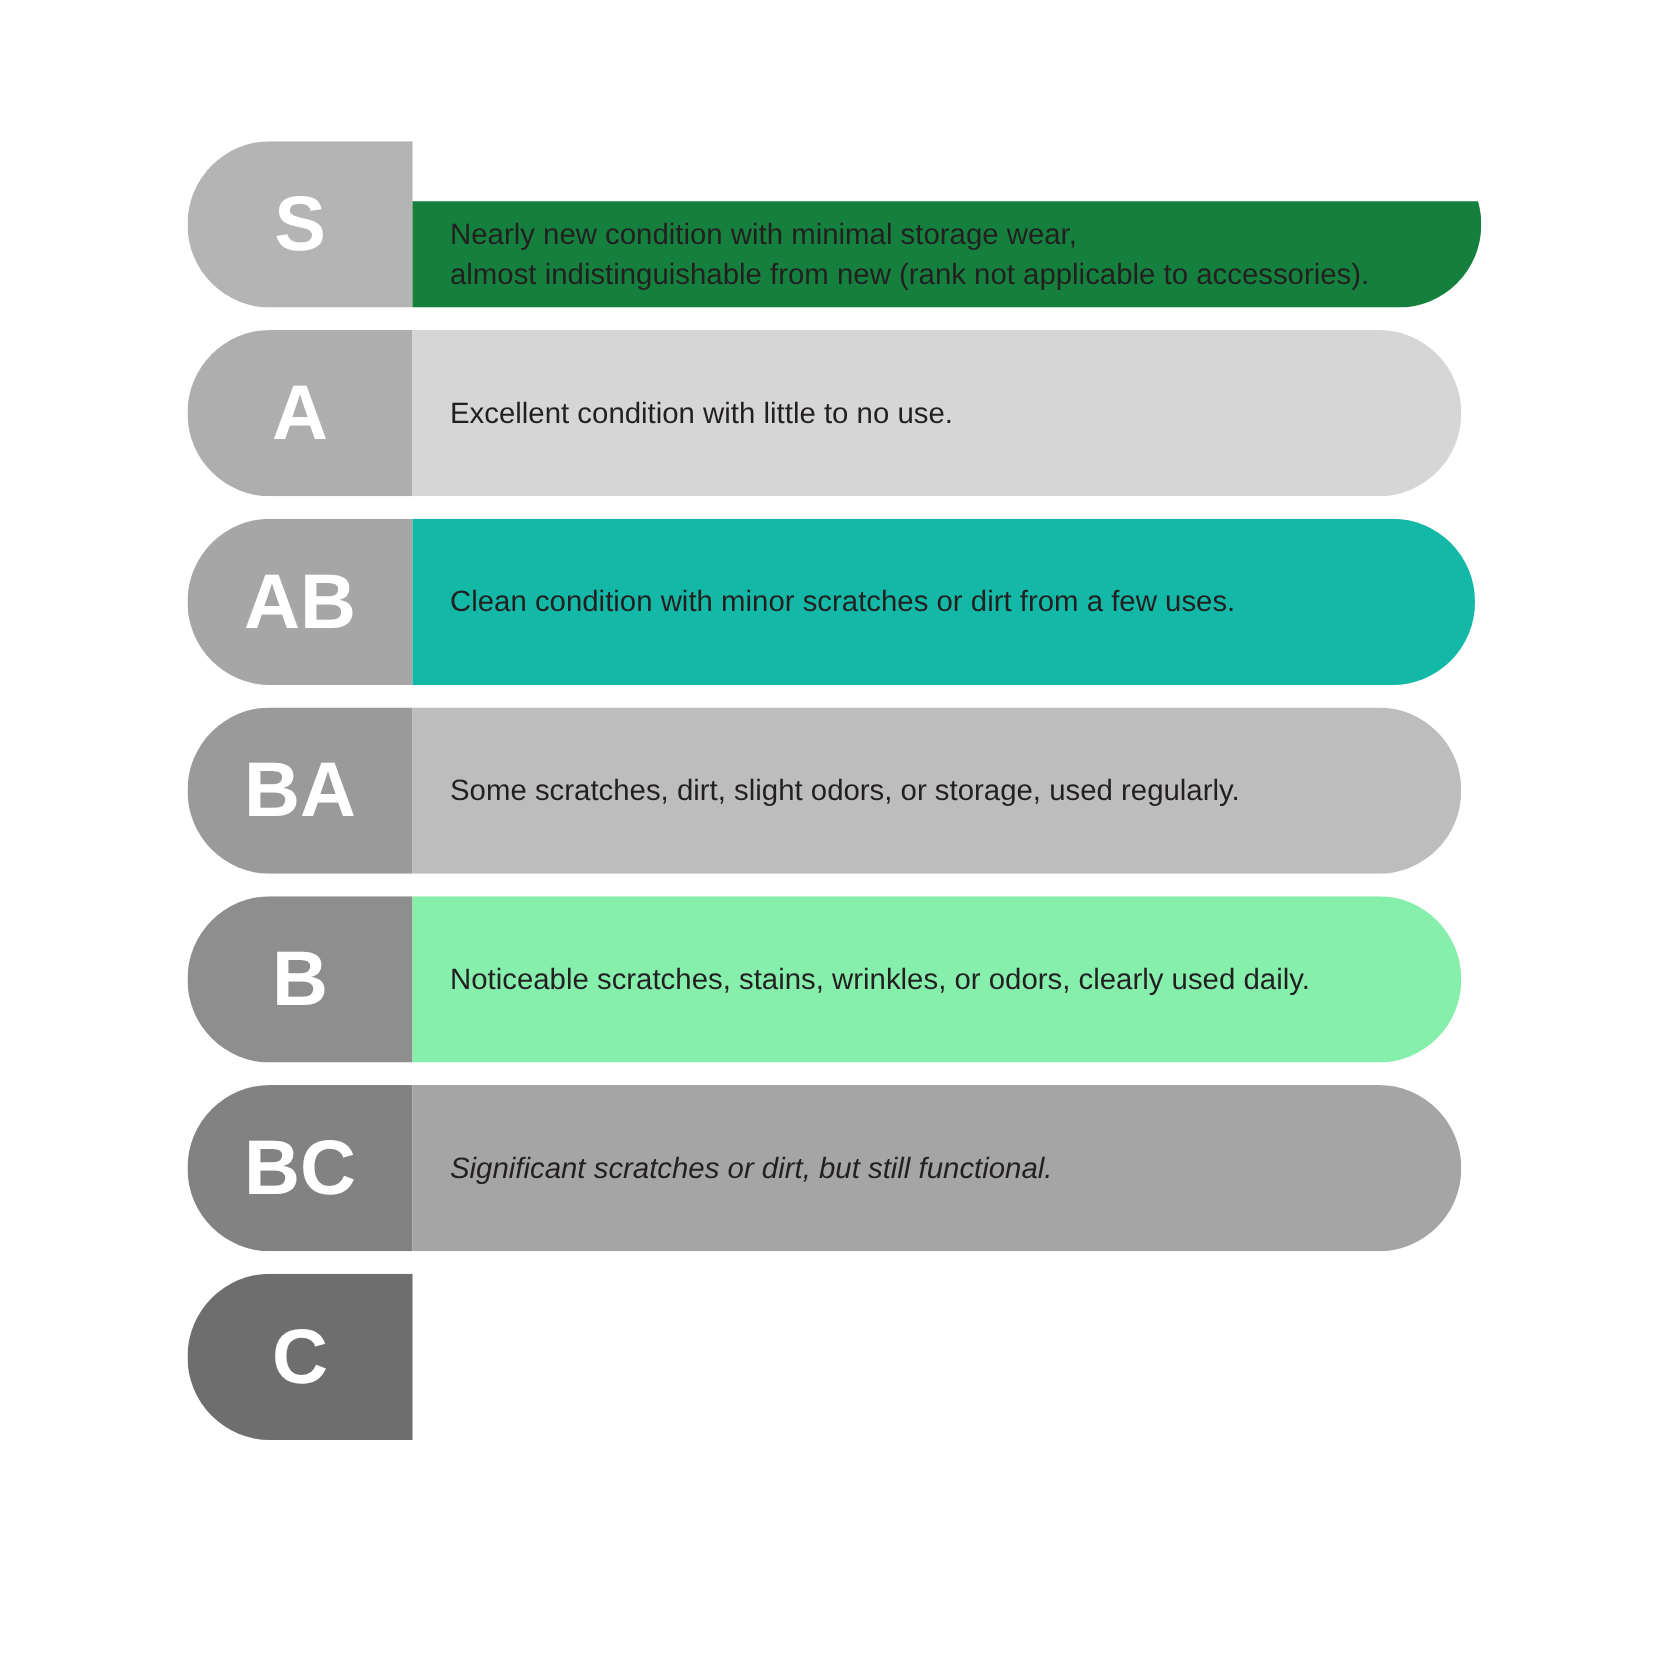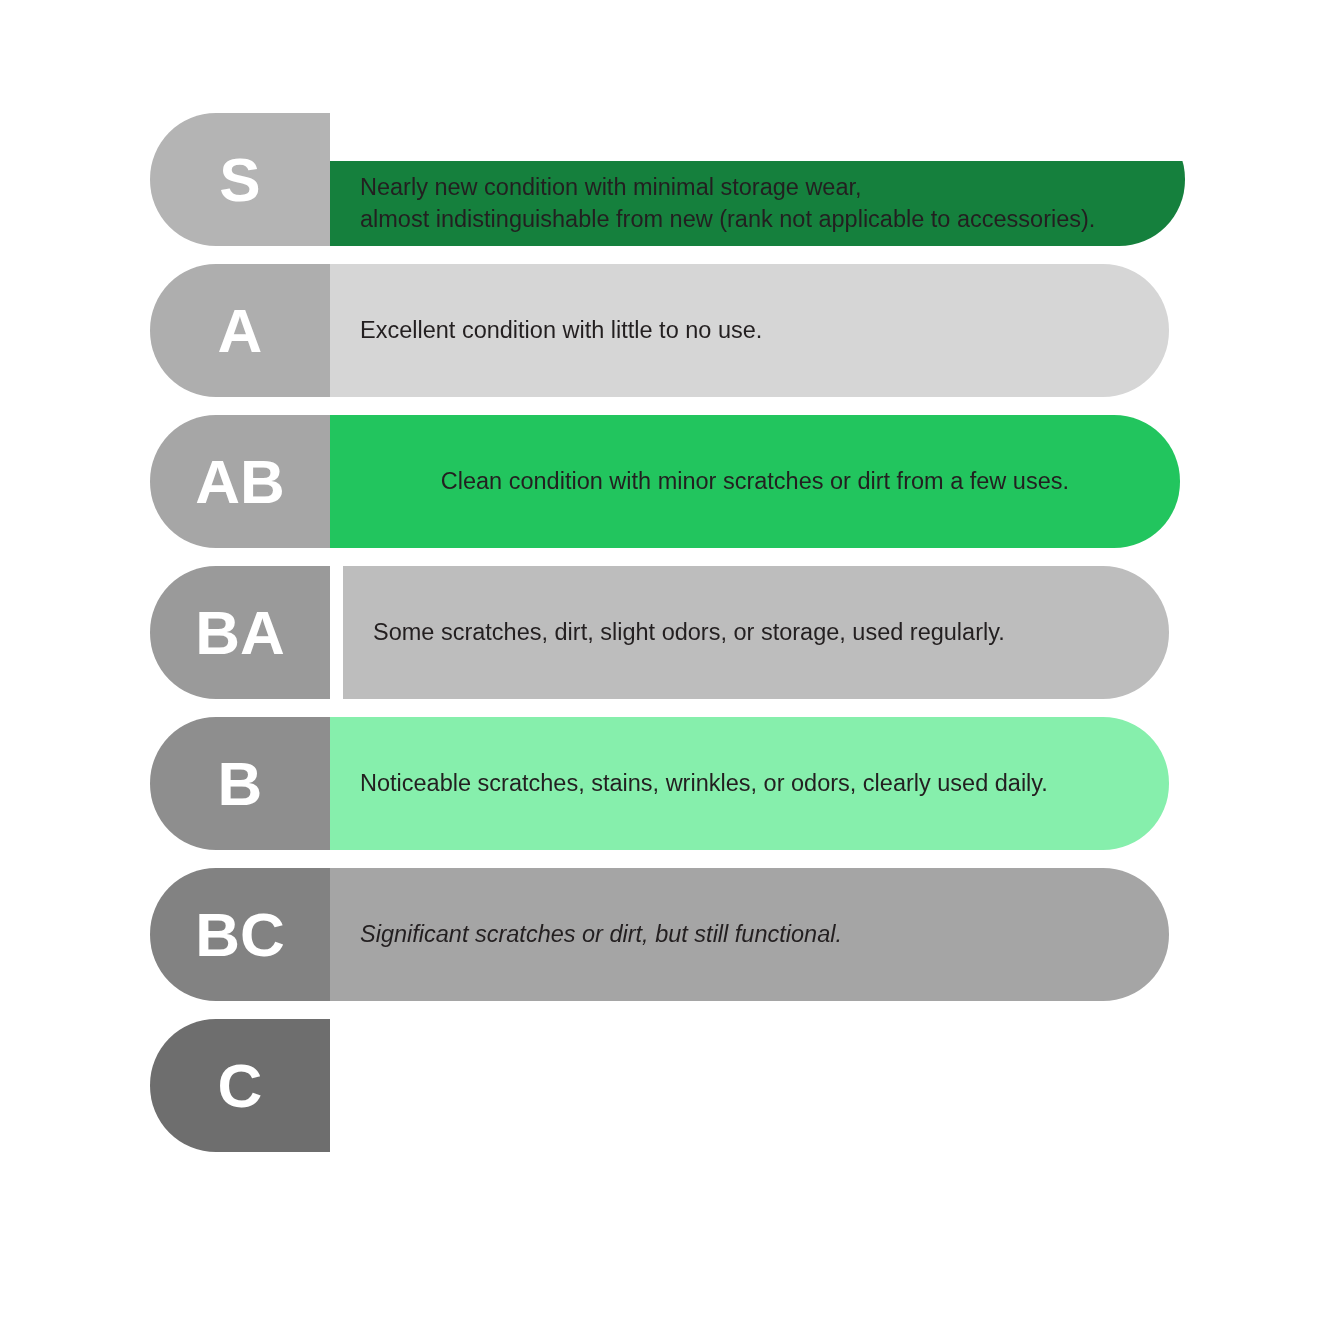--- a/index.html
+++ b/index.html
@@ -72,26 +72,26 @@
     </div>
     <div class="rank-desc" style="background:#d6d6d6;">
       <span>Excellent condition with little to no use.</span>
     </div>
   </div>
 
   <div class="rank-row" style="width:99.5%;">
     <div class="rank-badge" style="background:#a6a6a6;">
       <span>AB</span>
     </div>
-    <div class="rank-desc" style="background:#22c55e;justify-content:center;">
+    <div class="rank-desc" style="background:#14b8a6;">
       <span>Clean condition with minor scratches or dirt from a few uses.</span>
     </div>
   </div>
 
-  <div class="rank-row" style="width:98.5%;gap:13px;">
+  <div class="rank-row" style="width:98.5%;">
     <div class="rank-badge" style="background:#9a9a9a;">
       <span>BA</span>
     </div>
     <div class="rank-desc" style="background:#bdbdbd;">
       <span>Some scratches, dirt, slight odors, or storage, used regularly.</span>
     </div>
   </div>
 
   <div class="rank-row" style="width:98.5%;">
     <div class="rank-badge" style="background:#8e8e8e;">

